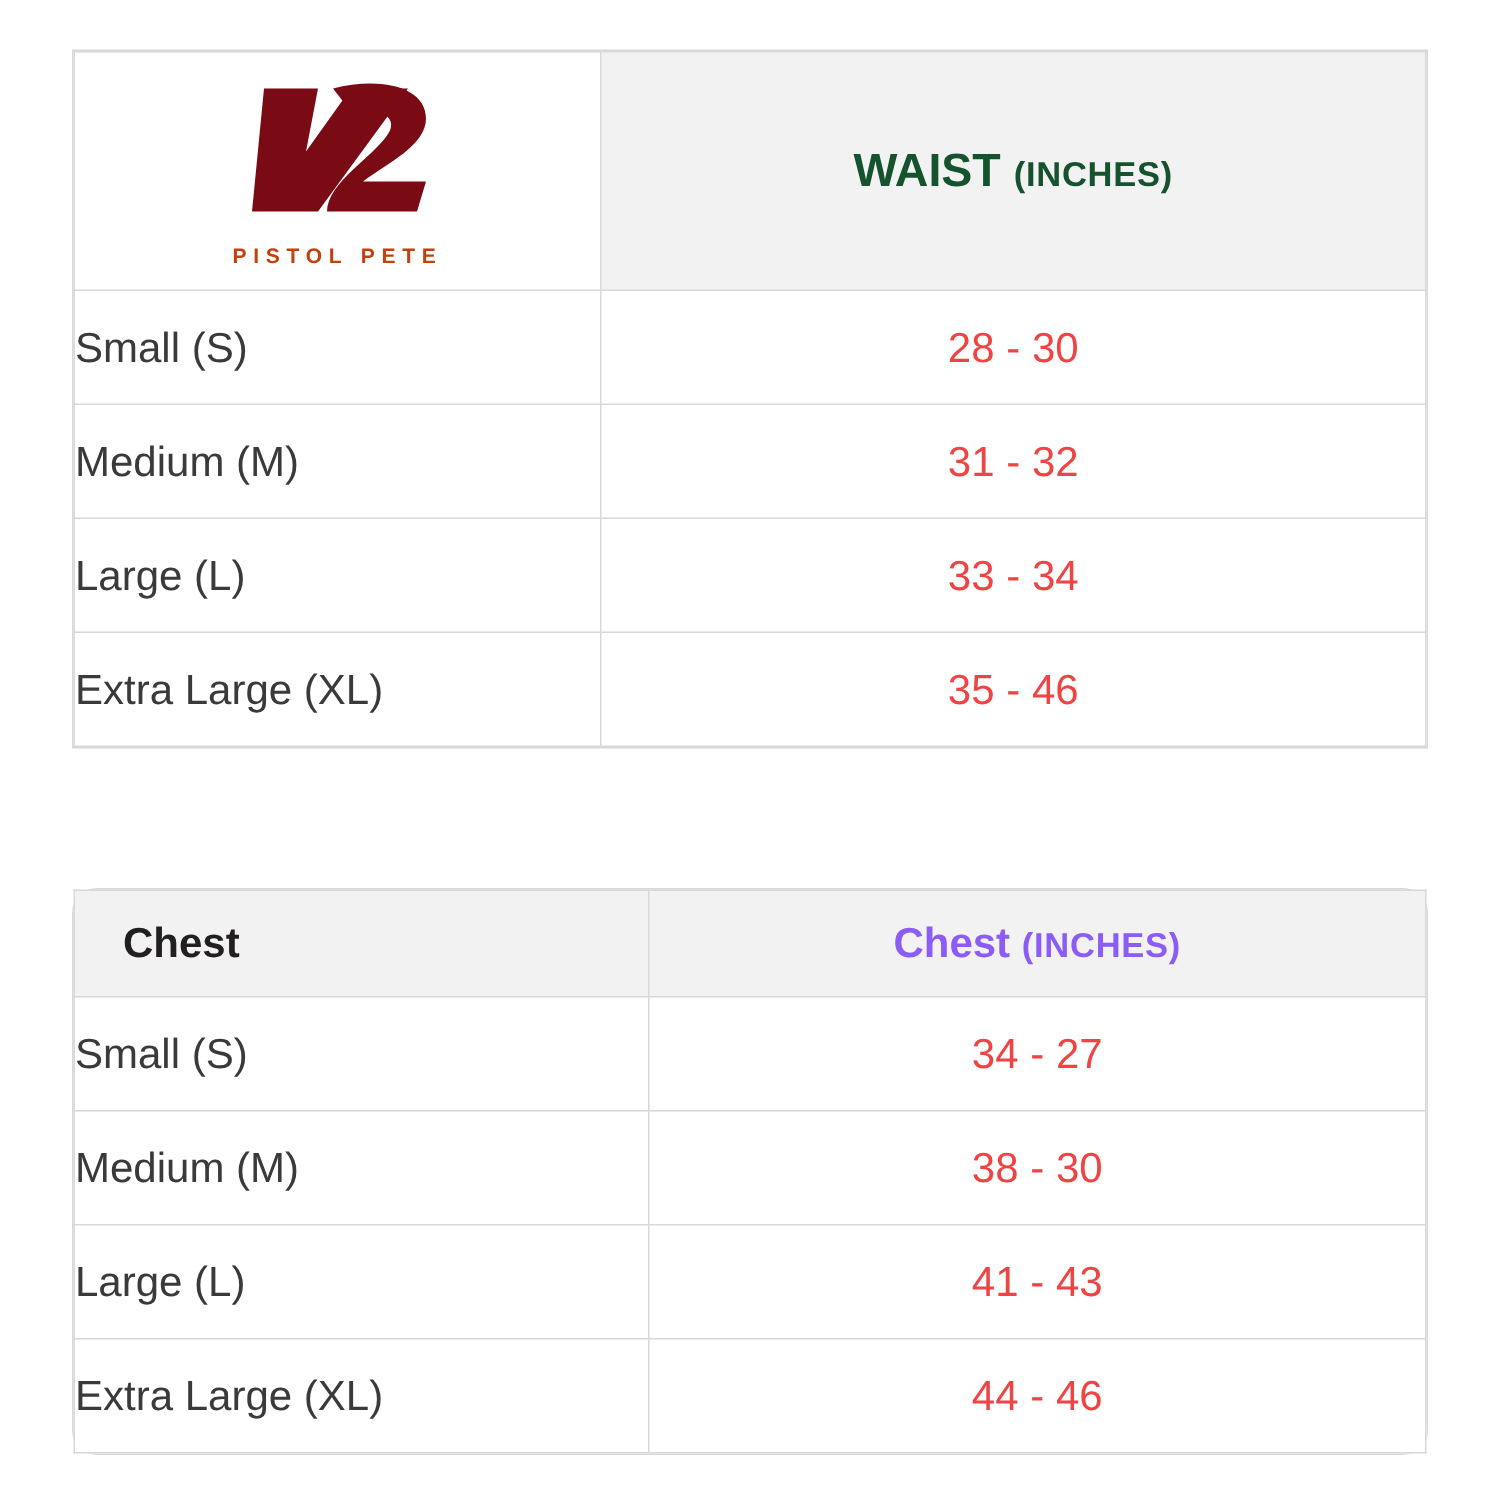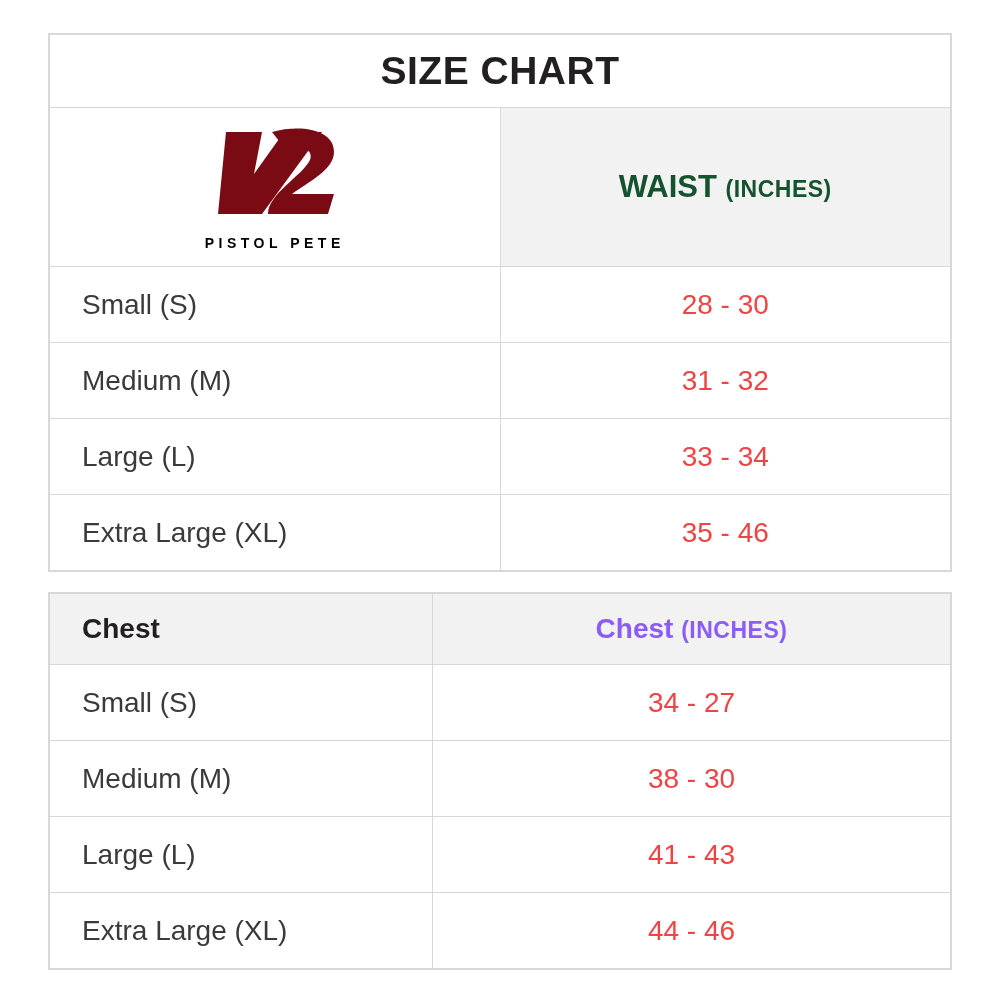--- a/index.html
+++ b/index.html
@@ -23,21 +23,21 @@
   .table-wrap {
     position: absolute;
     left: 48px;
     width: 904px;
     border: 1px solid #d8d8d8;
     box-sizing: border-box;
     background: #fff;
   }
 
   #waist-table-wrap { top: 33px; }
-  #chest-table-wrap { top: 592px; }
+  #chest-table-wrap { top: 592px; border-radius: 17px; }
 
   table {
     border-collapse: collapse;
     width: 100%;
     table-layout: fixed;
   }
 
   td, th {
     border: 1px solid #d8d8d8;
     padding: 0;
@@ -78,21 +78,20 @@
     font-weight: bold;
     letter-spacing: 0.5px;
   }
 
   
   .size-cell {
     width: 350px;
     height: 75px;
     font-size: 28px;
     color: #3a3a3a;
-    padding-left: 32px;
     vertical-align: middle;
     background: #ffffff;
     font-weight: 400;
   }
 
   .value-cell {
     height: 75px;
     font-size: 28px;
     color: #ef4444;
     text-align: center;
@@ -132,35 +131,32 @@
     display: inline-block;
     text-align: center;
     line-height: 1;
   }
   .logo svg { display: block; margin: 0 auto; }
   .logo-word {
     margin-top: 6px;
     font-size: 14px;
     font-weight: bold;
     letter-spacing: 4.5px;
-    color: #000000;
+    color: #c2410c;
     text-align: center;
   }
 </style>
 </head>
 <body>
 
 <div class="page">
 
   <div class="table-wrap" id="waist-table-wrap">
     <table>
       <tbody>
-          <tr>
-        <td class="title-cell" colspan="2">SIZE CHART</td>
-      </tr>
       <tr>
         <td class="logo-cell">
           <div class="logo">
             <svg width="130" height="108" viewBox="0 0 130 108">
               <g fill="#7a0b14">
 
                 <path d="M8 92 L52 92 L112 10 L74 10 L44 52 L52 10 L16 10 Z"></path>
 
                 <path d="M62 10 C92 2 124 8 124 30 C124 48 98 60 82 72 L124 72 L118 92 L58 92 C58 72 92 54 100 38 C104 28 92 22 76 28 Z"></path>
               </g>

